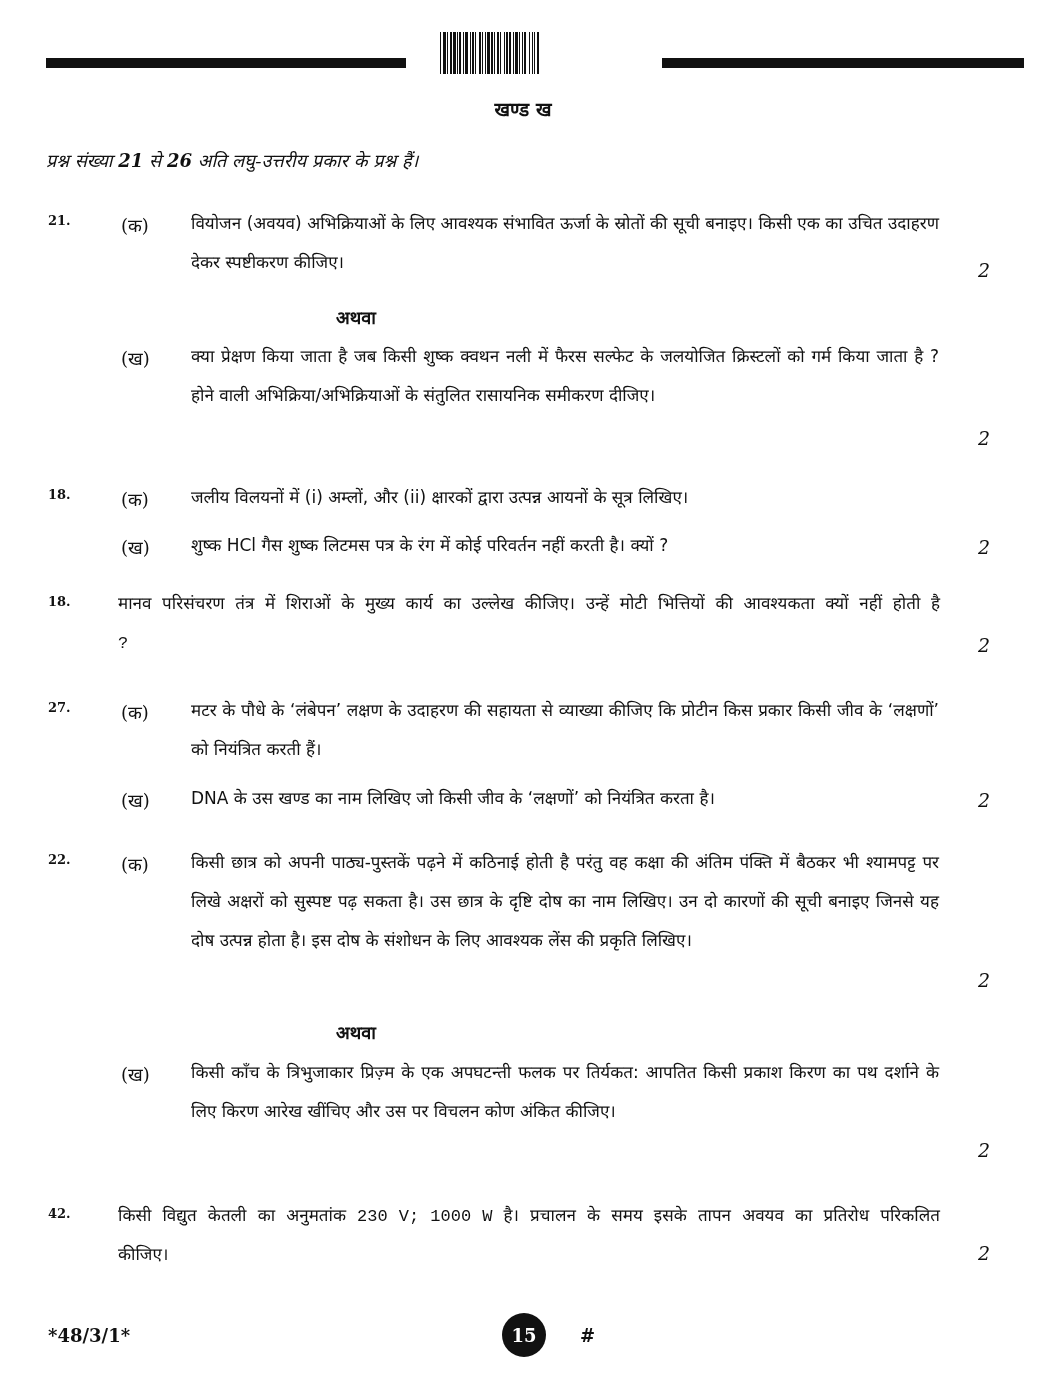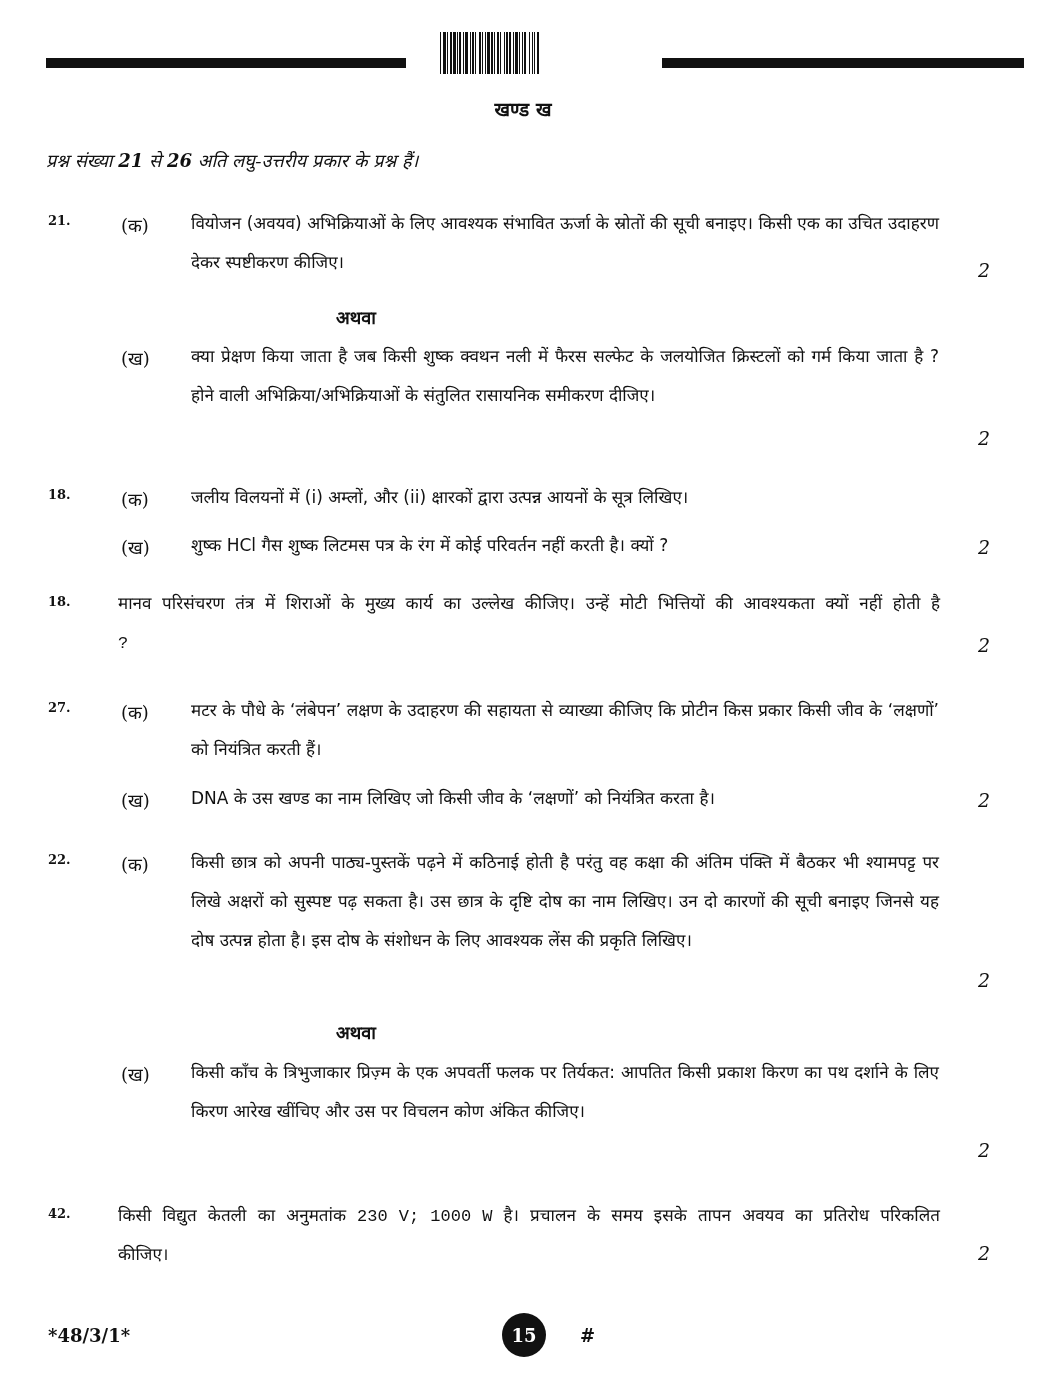--- a/index.html
+++ b/index.html
@@ -175,21 +175,21 @@
   <span class="marks" style="top:89px">2</span>
 </div>
 
 <div class="q" style="top:852px">
   <span class="qnum" style="top:0">22.</span>
   <span class="sub" style="top:0">(क)</span>
   <div class="txt" style="top:-9px">किसी छात्र को अपनी पाठ्य-पुस्तकें पढ़ने में कठिनाई होती है परंतु वह कक्षा की अंतिम पंक्ति में बैठकर भी श्यामपट्ट पर लिखे अक्षरों को सुस्पष्ट पढ़ सकता है। उस छात्र के दृष्टि दोष का नाम लिखिए। उन दो कारणों की सूची बनाइए जिनसे यह दोष उत्पन्न होता है। इस दोष के संशोधन के लिए आवश्यक लेंस की प्रकृति लिखिए।</div>
   <span class="marks" style="top:117px">2</span>
   <span class="athva" style="top:168px">अथवा</span>
   <span class="sub" style="top:210px">(ख)</span>
-  <div class="txt" style="top:201px">किसी काँच के त्रिभुजाकार प्रिज़्म के एक अपवर्ती फलक पर तिर्यकत: आपतित किसी प्रकाश किरण का पथ दर्शाने के लिए किरण आरेख खींचिए और उस पर विचलन कोण अंकित कीजिए।</div>
+  <div class="txt" style="top:201px">किसी काँच के त्रिभुजाकार प्रिज़्म के एक अपघटन्ती फलक पर तिर्यकत: आपतित किसी प्रकाश किरण का पथ दर्शाने के लिए किरण आरेख खींचिए और उस पर विचलन कोण अंकित कीजिए।</div>
   <span class="marks" style="top:287px">2</span>
 </div>
 
 <div class="q" style="top:1206px">
   <span class="qnum" style="top:0">42.</span>
   <div class="txt full" style="top:-9px">किसी विद्युत केतली का अनुमतांक 230 V; 1000 W है। प्रचालन के समय इसके तापन अवयव का प्रतिरोध परिकलित कीजिए।</div>
   <span class="marks" style="top:36px">2</span>
 </div>
 
 <div class="footer-code">*48/3/1*</div>

